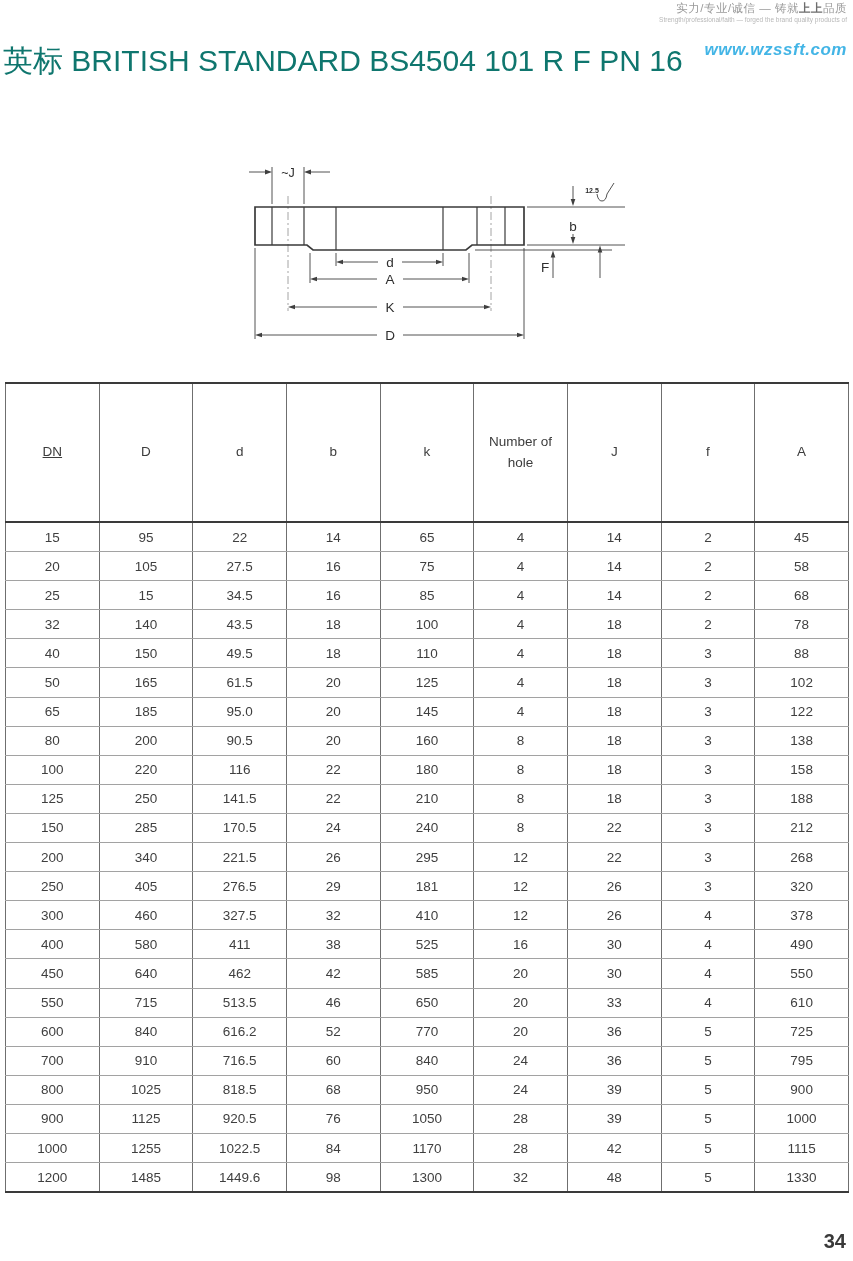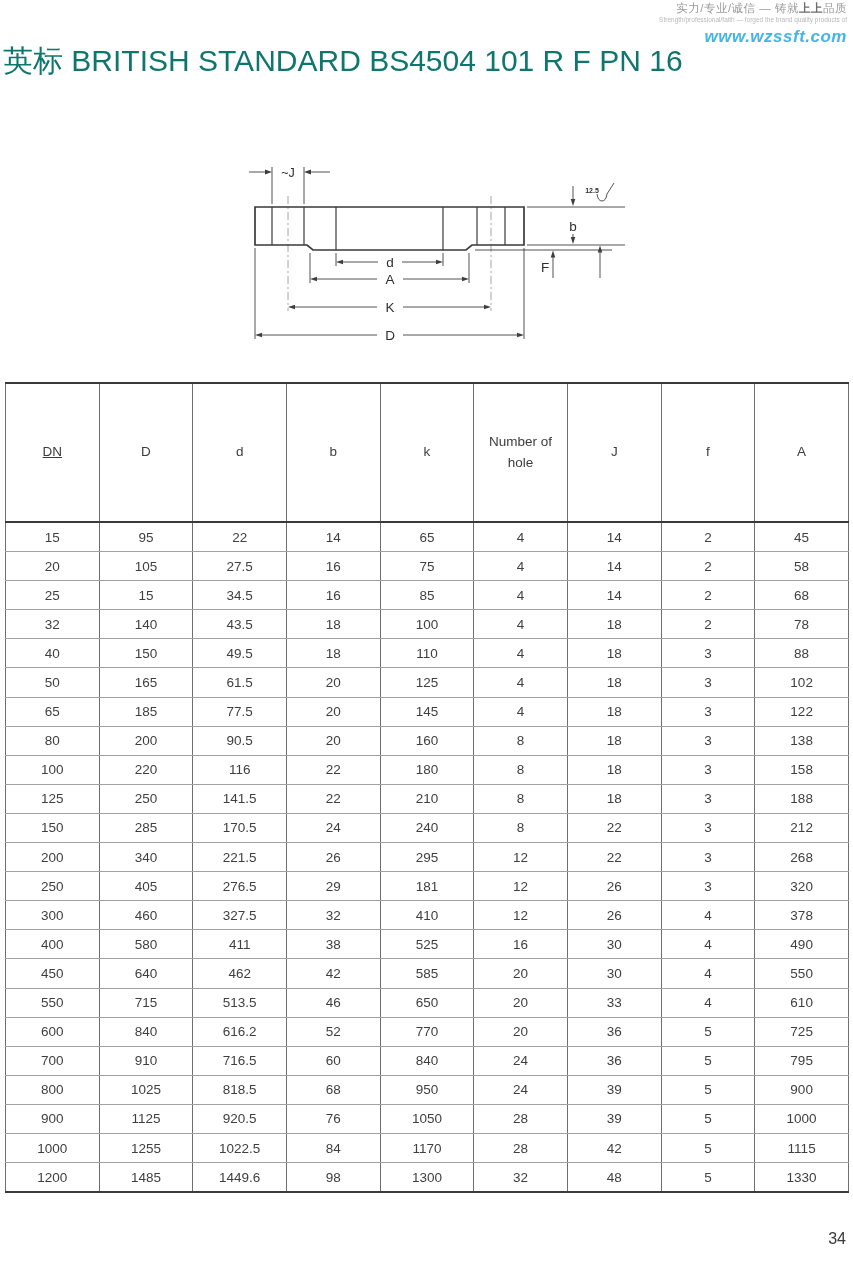--- a/index.html
+++ b/index.html
@@ -14,21 +14,21 @@
   
   .brand-block {
     position:absolute; top:2px; right:6px;
     text-align:right; line-height:1.15;
   }
   .tagline-cn { font-size:11.5px; color:#9a9a9a; letter-spacing:.5px; }
   .tagline-cn .bold-part { color:#6e6e6e; font-weight:bold; }
   .tagline-en { font-size:6.5px; color:#b8b8b8; margin-top:1px; }
   .website {
     font-size:17px; font-style:italic; font-weight:bold;
-    color:#43b5e6; margin-top:3px; letter-spacing:.5px;
+    color:#43b5e6; margin-top:16px; letter-spacing:.5px;
   }
   
   .page-title {
     position:absolute; left:3px; top:41px;
     font-size:30px; color:#0f766e; font-weight:400;
     letter-spacing:0; white-space:nowrap;
   }
   
   .drawing { position:absolute; left:238px; top:148px; }
   .drawing text { font-family:"Liberation Sans", sans-serif; fill:#2e2e2e; }
@@ -52,21 +52,21 @@
     height:28.1px; font-size:13.5px; color:#3f3f3f;
     text-align:center; vertical-align:middle; padding:0;
     border-bottom:1px solid #a2a2a2;
     border-left:1px solid #6f6f6f;
   }
   table.flange td:first-child { border-left:none; }
   table.flange tr:last-child td { border-bottom:none; }
   
   .page-number {
     position:absolute; right:7px; top:1230px;
-    font-size:16px; color:#3a3a3a;
+    font-size:20px; color:#3a3a3a;font-weight:bold;
   }
 </style>
 </head>
 <body>
 
 <div class="brand-block">
   <div class="tagline-cn"><span>实力/专业/诚信 — 铸就</span><span class="bold-part">上上</span><span>品质</span></div>
   <div class="tagline-en">Strength/professional/faith — forged the brand quality products of</div>
   <div class="website">www.wzssft.com</div>
 </div>
@@ -249,21 +249,21 @@
         <td>20</td>
         <td>125</td>
         <td>4</td>
         <td>18</td>
         <td>3</td>
         <td>102</td>
       </tr>
       <tr>
         <td>65</td>
         <td>185</td>
-        <td>77.5</td>
+        <td>95.0</td>
         <td>20</td>
         <td>145</td>
         <td>4</td>
         <td>18</td>
         <td>3</td>
         <td>122</td>
       </tr>
       <tr>
         <td>80</td>
         <td>200</td>

